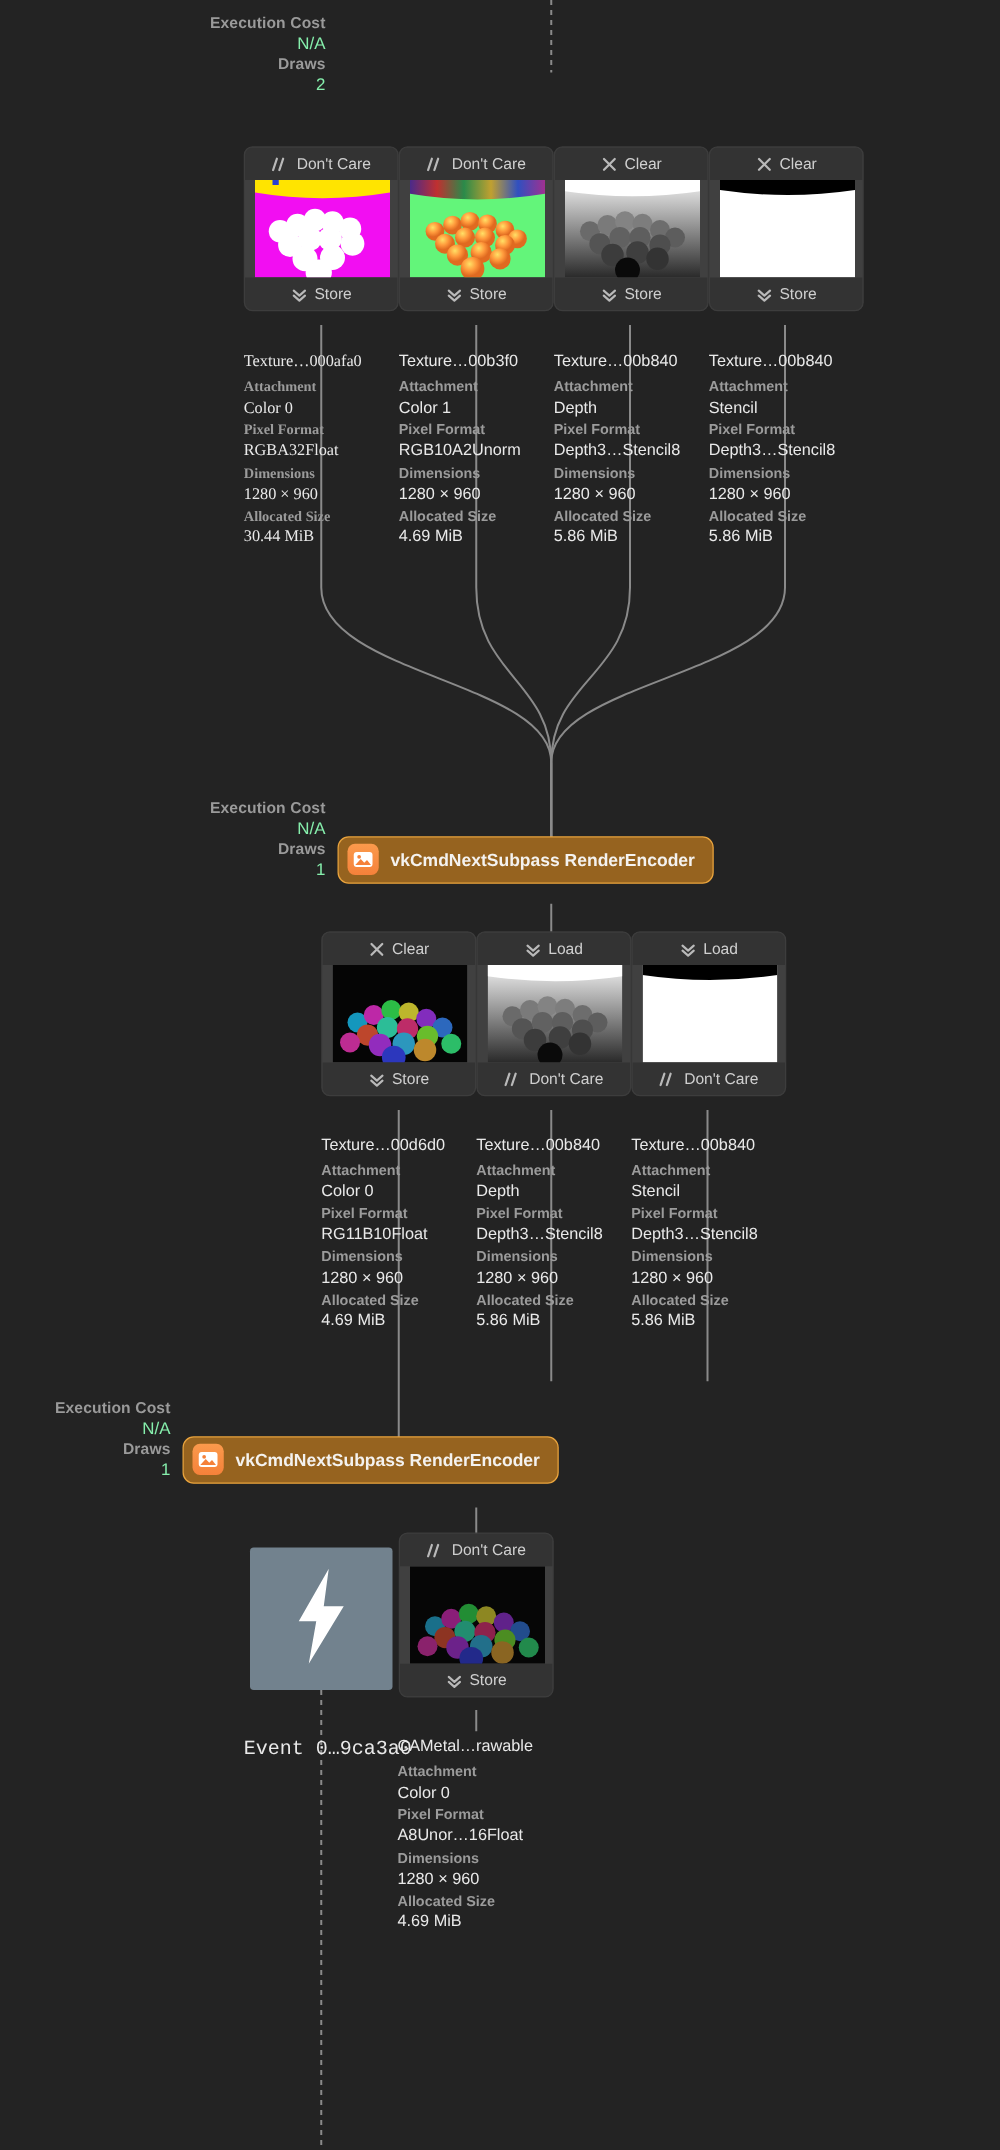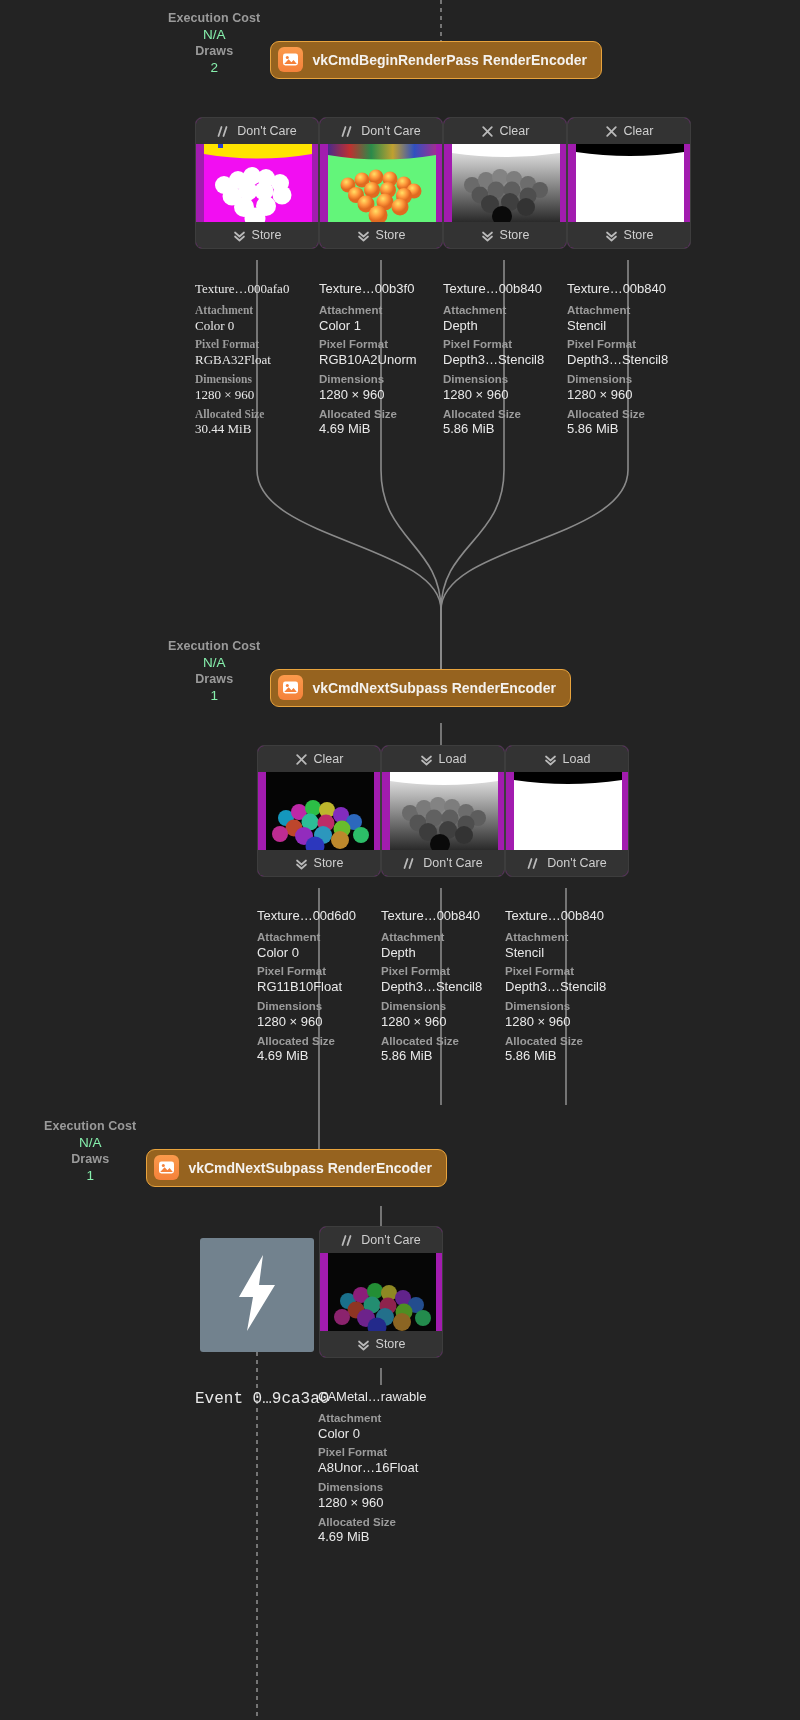--- a/index.html
+++ b/index.html
@@ -10,21 +10,21 @@
     position: relative;
     overflow: hidden;
     -webkit-font-smoothing: antialiased;
   }
   .canvas { position: absolute; inset: 0; }
   svg.links { position: absolute; inset: 0; width: 800px; height: 1720px; pointer-events: none; }
 
   
   .enc-row { position: absolute; display: flex; align-items: flex-end; }
   .enc-stats {
-    text-align: center; padding-right: 10px; padding-bottom: 2px;
+    text-align: right; padding-right: 10px; padding-bottom: 2px;
     line-height: 1.28;
   }
   .enc-stats .lbl { font-size: 12.5px; color: #9a9a9a; font-weight: bold; letter-spacing: .1px; }
   .enc-stats .val { font-size: 13.5px; color: #86efac; }
   .enc-bar {
     display: flex; align-items: center; gap: 9px;
     height: 38px; padding: 0 14px 0 7px;
     background: #96631f;
     border: 1.5px solid #e8a33d;
     border-radius: 9px;
@@ -35,21 +35,21 @@
     display: flex; align-items: center; justify-content: center;
     flex: 0 0 auto;
   }
   .enc-icon svg { display: block; }
   .enc-title { font-size: 14px; font-weight: bold; color: #f4f2ef; white-space: nowrap; }
 
   
   .card {
     position: absolute;
     width: 124px;
-    background: #a21caf;
+    background: #404040;
     border-radius: 7px;
     overflow: hidden;
     border: 0.5px solid #3d3d3d;
   }
   .card .hdr, .card .ftr {
     height: 26px; display: flex; align-items: center; justify-content: center;
     gap: 6px; font-size: 12.5px; color: #cfcfcf; font-weight: 500;
     background: #333333;
   }
   .card .thumb { width: 108px; height: 78px; margin: 0 8px; overflow: hidden; position: relative; display:block; }
@@ -99,30 +99,20 @@
 
     <path d="M381,1368 L381,1385" stroke="#8a8a8a" stroke-width="1.6" fill="none"></path>
   </svg>
 
   <div class="enc-row" style="left:168px; top:10px;">
     <div class="enc-stats">
       <div class="lbl">Execution Cost</div>
       <div class="val">N/A</div>
       <div class="lbl">Draws</div>
       <div class="val">2</div>
-    </div>
-    <div class="enc-bar">
-      <span class="enc-icon">
-        <svg width="17" height="17" viewBox="0 0 17 17">
-            <rect x="1" y="2.5" width="15" height="12" rx="2.4" fill="#fff"></rect>
-            <circle cx="5.3" cy="6.4" r="1.5" fill="#f5813a"></circle>
-            <path d="M2.2 13 L6.6 8.2 L9.4 11.2 L11.6 9 L14.8 13 Z" fill="#f5813a"></path>
-          </svg>
-      </span>
-      <span class="enc-title">vkCmdBeginRenderPass RenderEncoder</span>
     </div>
   </div>
 
   <div class="card" style="left:195px; top:117px;">
     <div class="hdr">
       <span class="glyph"><svg width="14" height="13" viewBox="0 0 14 13">
             <path d="M4.5 2 L1.5 11 M9.5 2 L6.5 11" stroke="#b9b9b9" stroke-width="1.8" stroke-linecap="round"></path>
           </svg></span>
       <span>Don't Care</span>
     </div>

